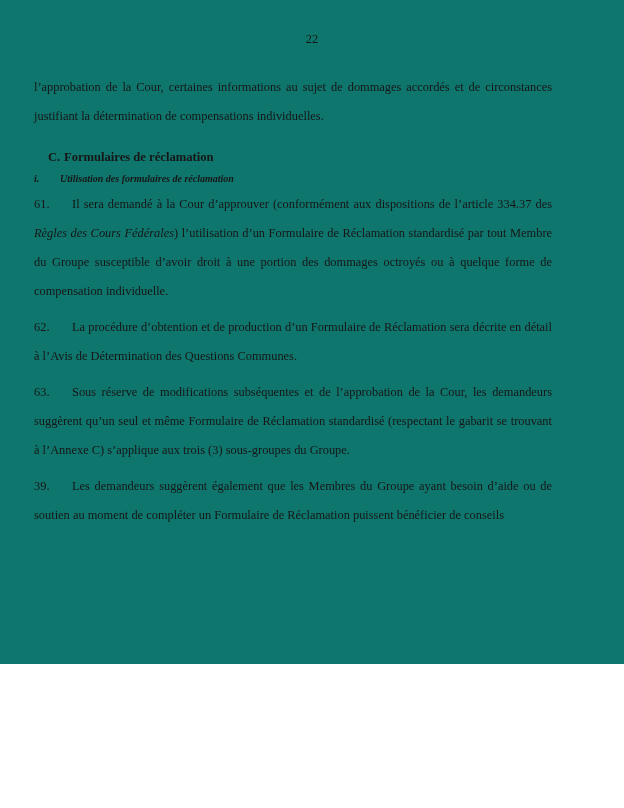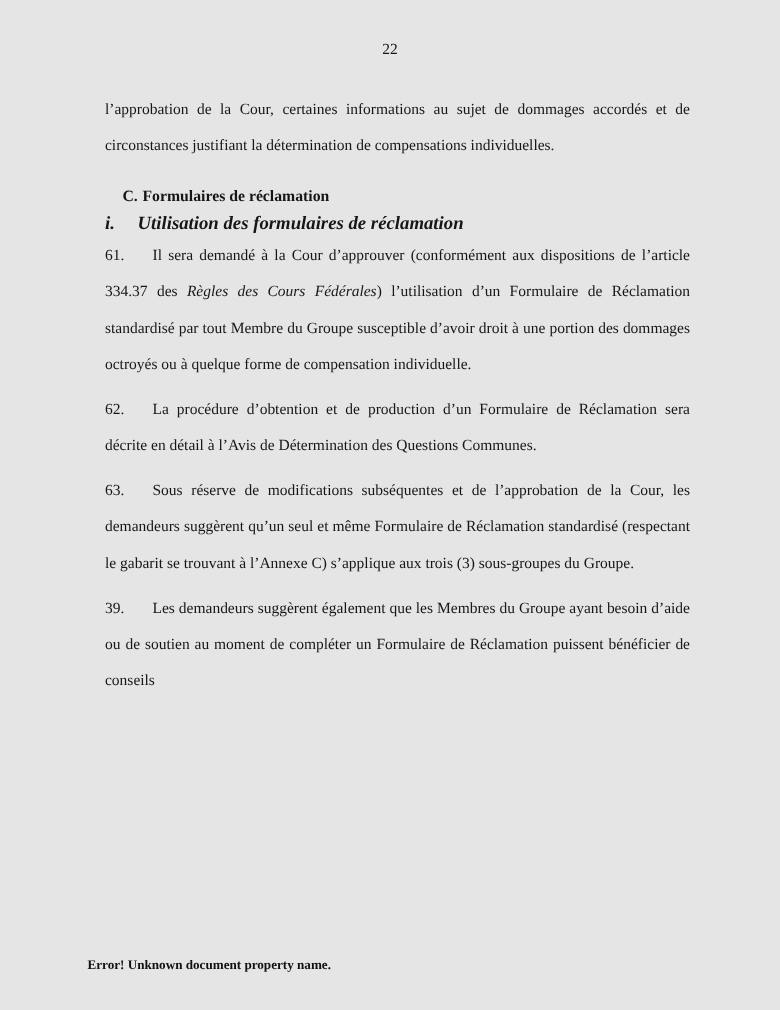--- a/index.html
+++ b/index.html
@@ -3,36 +3,36 @@
 <meta charset="utf-8">
 <style>
   html, body {
     margin: 0;
     padding: 0;
     background: #ffffff;
   }
   .page {
     position: relative;
     width: 624px;
-    height: 808px;
-    background: #e5e5e5;
+    height: 664px;
+    background: #0f766e;
     font-family: "Liberation Serif", "DejaVu Serif", serif;
     color: #161616;
     overflow: hidden;
     box-sizing: border-box;
   }
   .page-number {
     padding-top: 32px;
     height: 14px;
     line-height: 14px;
     text-align: center;
     font-size: 12.4px;
   }
   .content {
-    padding: 27px 72px 0 84px;
+    padding: 27px 72px 0 34px;
   }
   .body-par {
     font-size: 12.4px;
     line-height: 29px;
     text-align: justify;
     margin: 0 0 7px 0;
   }
   .pnum {
     display: inline-block;
     width: 38px;
@@ -44,21 +44,21 @@
     line-height: 22px;
     padding-top: 8px;
     padding-left: 14px;
     margin: 0;
   }
   .heading-c .hnum {
     display: inline-block;
     width: 16px;
   }
   .heading-sub {
-    font-size: 15px;
+    font-size: 10px;
     font-weight: bold;
     font-style: italic;
     line-height: 22px;
     margin: 0;
   }
   .heading-sub .hnum {
     display: inline-block;
     width: 26px;
     text-align: left;
   }

